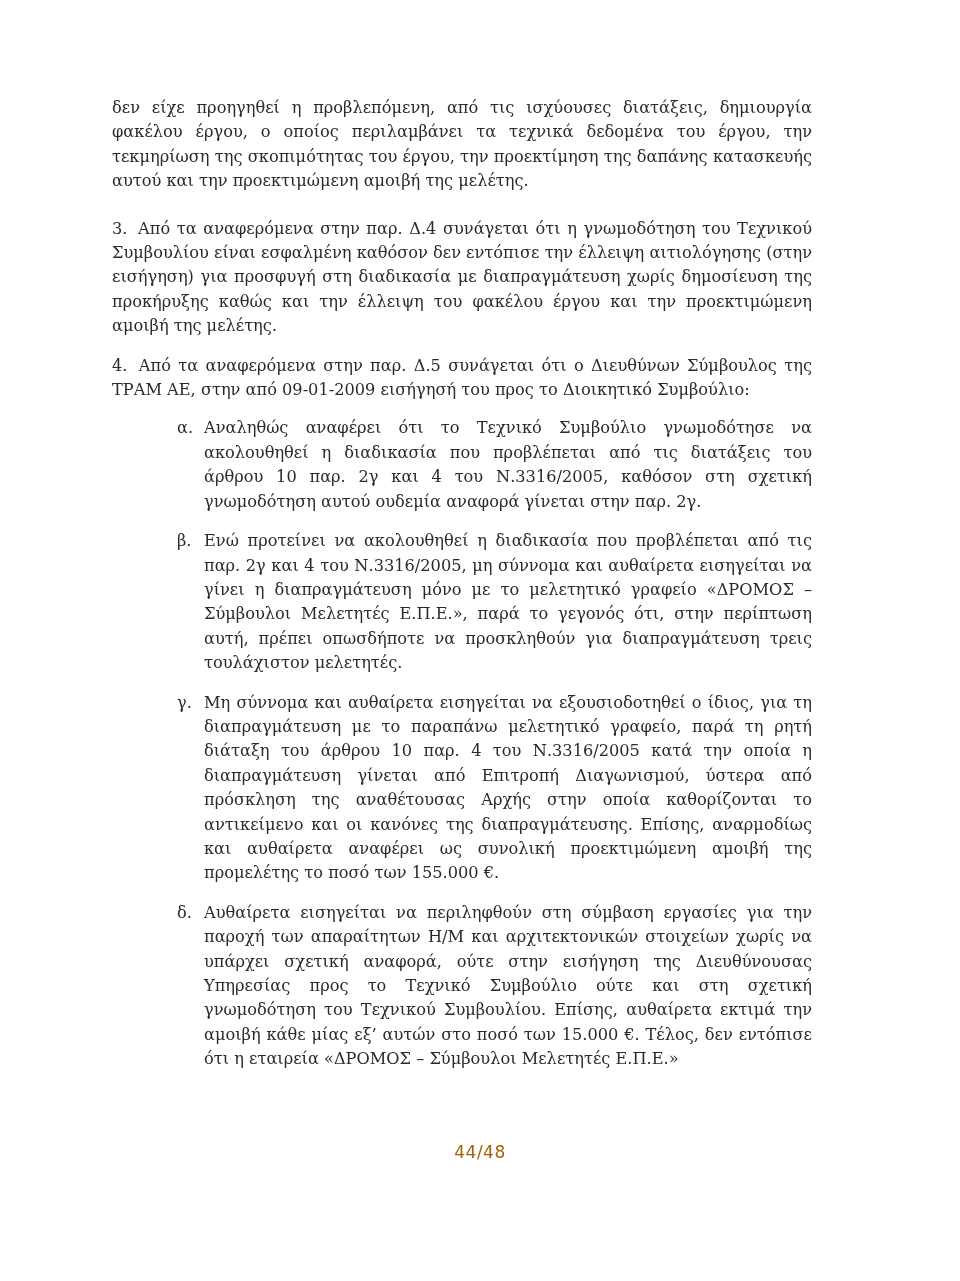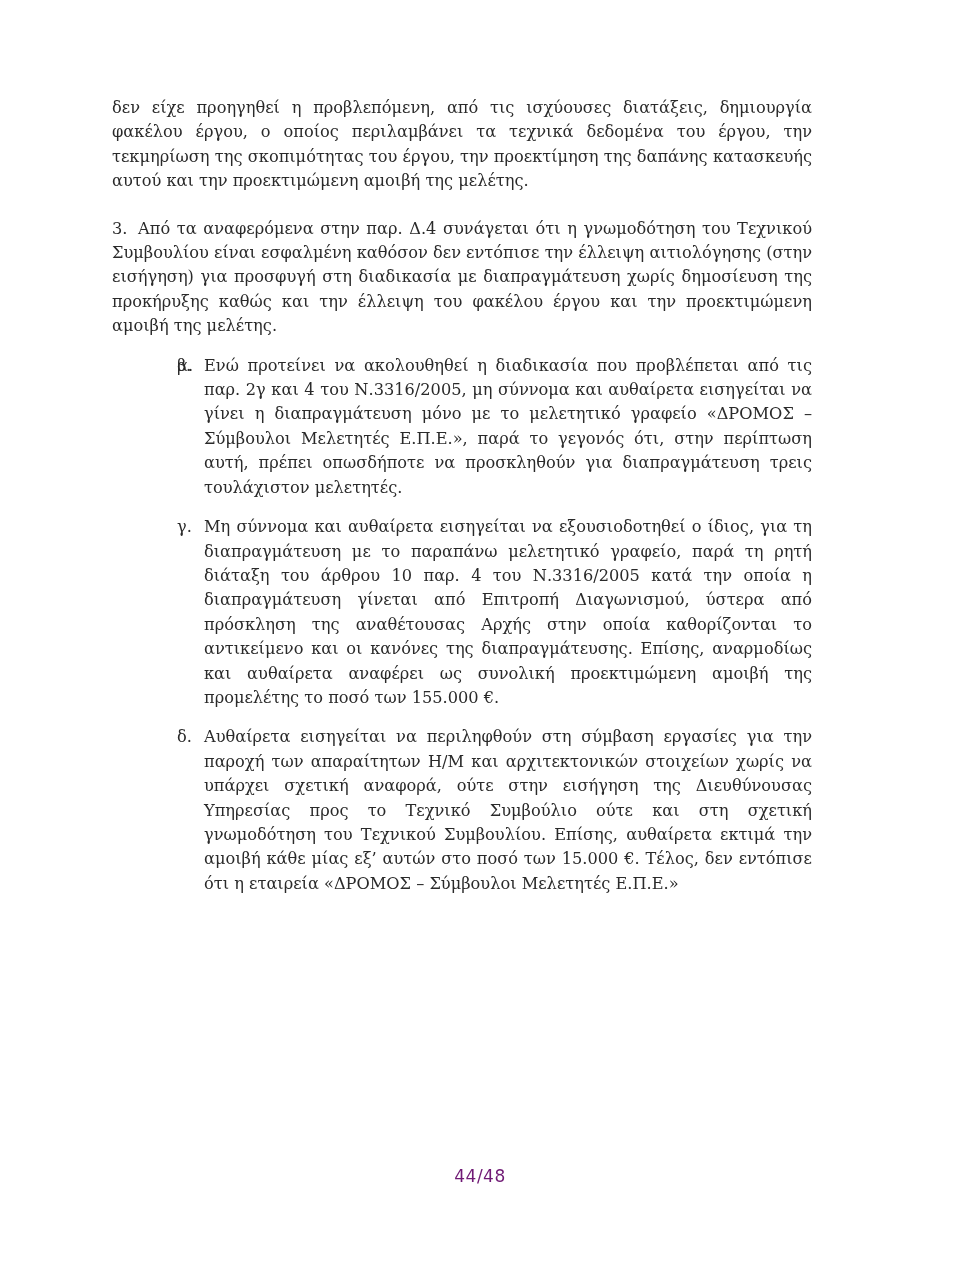--- a/index.html
+++ b/index.html
@@ -21,35 +21,37 @@
     position: relative; padding-left: 92px; text-align: justify;
     margin: 0 0 15px 0;
   }
   .list-item .letter {
     position: absolute; left: 65px; top: 0;
   }
   .list { margin-top: 14px; }
   .footer {
     position: absolute; left: 0; right: 0; top: 1142px;
     text-align: center; font-family: "DejaVu Sans", sans-serif;
-    font-size: 17px; color: #701a75; letter-spacing: 0.5px; margin-top: 24px;
+    font-size: 17px; color: #a16207; letter-spacing: 0.5px;
   }
 </style>
 </head>
 <body>
 
 <div class="page">
   <p class="para first">δεν είχε προηγηθεί η προβλεπόμενη, από τις ισχύουσες διατάξεις, δημιουργία φακέλου έργου, ο οποίος περιλαμβάνει τα τεχνικά δεδομένα του έργου, την τεκμηρίωση της σκοπιμότητας του έργου, την προεκτίμηση της δαπάνης κατασκευής αυτού και την προεκτιμώμενη αμοιβή της μελέτης.</p>
 
   <p class="para"><span class="num">3.</span> <span>Από τα αναφερόμενα στην παρ. Δ.4 συνάγεται ότι η γνωμοδότηση του Τεχνικού Συμβουλίου είναι εσφαλμένη καθόσον δεν εντόπισε την έλλειψη αιτιολόγησης (στην εισήγηση) για προσφυγή στη διαδικασία με διαπραγμάτευση χωρίς δημοσίευση της προκήρυξης καθώς και την έλλειψη του φακέλου έργου και την προεκτιμώμενη αμοιβή της μελέτης.</span></p>
 
+  <p class="para" style="margin-bottom:0"><span class="num">4.</span> <span>Από τα αναφερόμενα στην παρ. Δ.5 συνάγεται ότι ο Διευθύνων Σύμβουλος της ΤΡΑΜ ΑΕ, στην από 09-01-2009 εισήγησή του προς το Διοικητικό Συμβούλιο:</span></p>
 
   <ul class="list">
     <li class="list-item">
       <span class="letter">α.</span>
+      <span>Αναληθώς αναφέρει ότι το Τεχνικό Συμβούλιο γνωμοδότησε να ακολουθηθεί η διαδικασία που προβλέπεται από τις διατάξεις του άρθρου 10 παρ. 2γ και 4 του Ν.3316/2005, καθόσον στη σχετική γνωμοδότηση αυτού ουδεμία αναφορά γίνεται στην παρ. 2γ.</span>
     </li>
     <li class="list-item">
       <span class="letter">β.</span>
       <span>Ενώ προτείνει να ακολουθηθεί η διαδικασία που προβλέπεται από τις παρ. 2γ και 4 του Ν.3316/2005, μη σύννομα και αυθαίρετα εισηγείται να γίνει η διαπραγμάτευση μόνο με το μελετητικό γραφείο «ΔΡΟΜΟΣ – Σύμβουλοι Μελετητές Ε.Π.Ε.», παρά το γεγονός ότι, στην περίπτωση αυτή, πρέπει οπωσδήποτε να προσκληθούν για διαπραγμάτευση τρεις τουλάχιστον μελετητές.</span>
     </li>
     <li class="list-item">
       <span class="letter">γ.</span>
       <span>Μη σύννομα και αυθαίρετα εισηγείται να εξουσιοδοτηθεί ο ίδιος, για τη διαπραγμάτευση με το παραπάνω μελετητικό γραφείο, παρά τη ρητή διάταξη του άρθρου 10 παρ. 4 του Ν.3316/2005 κατά την οποία η διαπραγμάτευση γίνεται από Επιτροπή Διαγωνισμού, ύστερα από πρόσκληση της αναθέτουσας Αρχής στην οποία καθορίζονται το αντικείμενο και οι κανόνες της διαπραγμάτευσης. Επίσης, αναρμοδίως και αυθαίρετα αναφέρει ως συνολική προεκτιμώμενη αμοιβή της προμελέτης το ποσό των 155.000 €.</span>
     </li>
     <li class="list-item">

